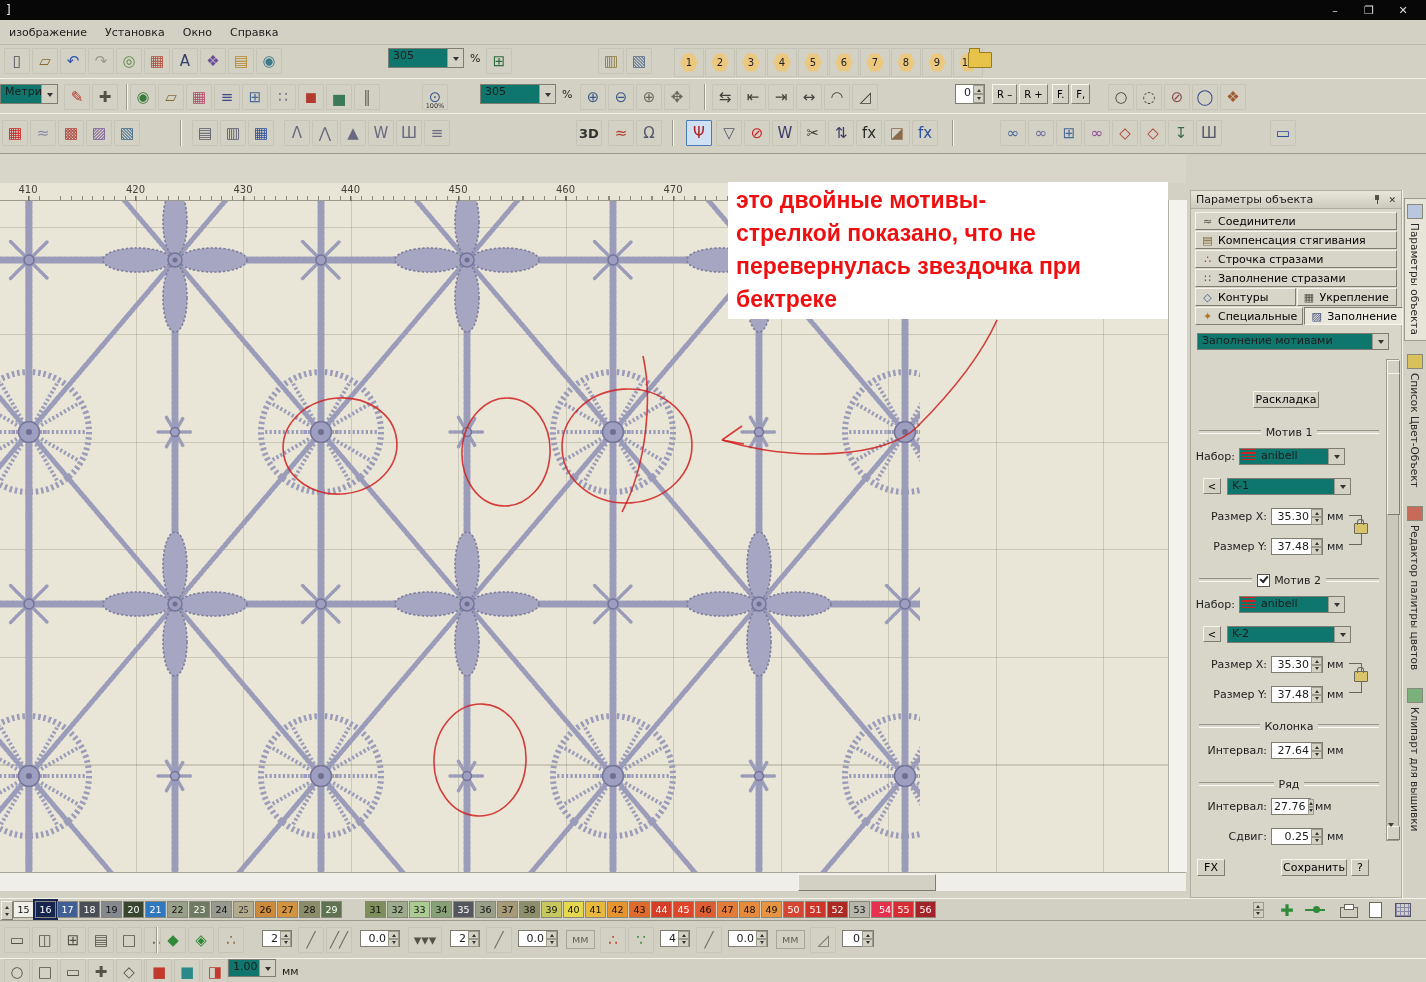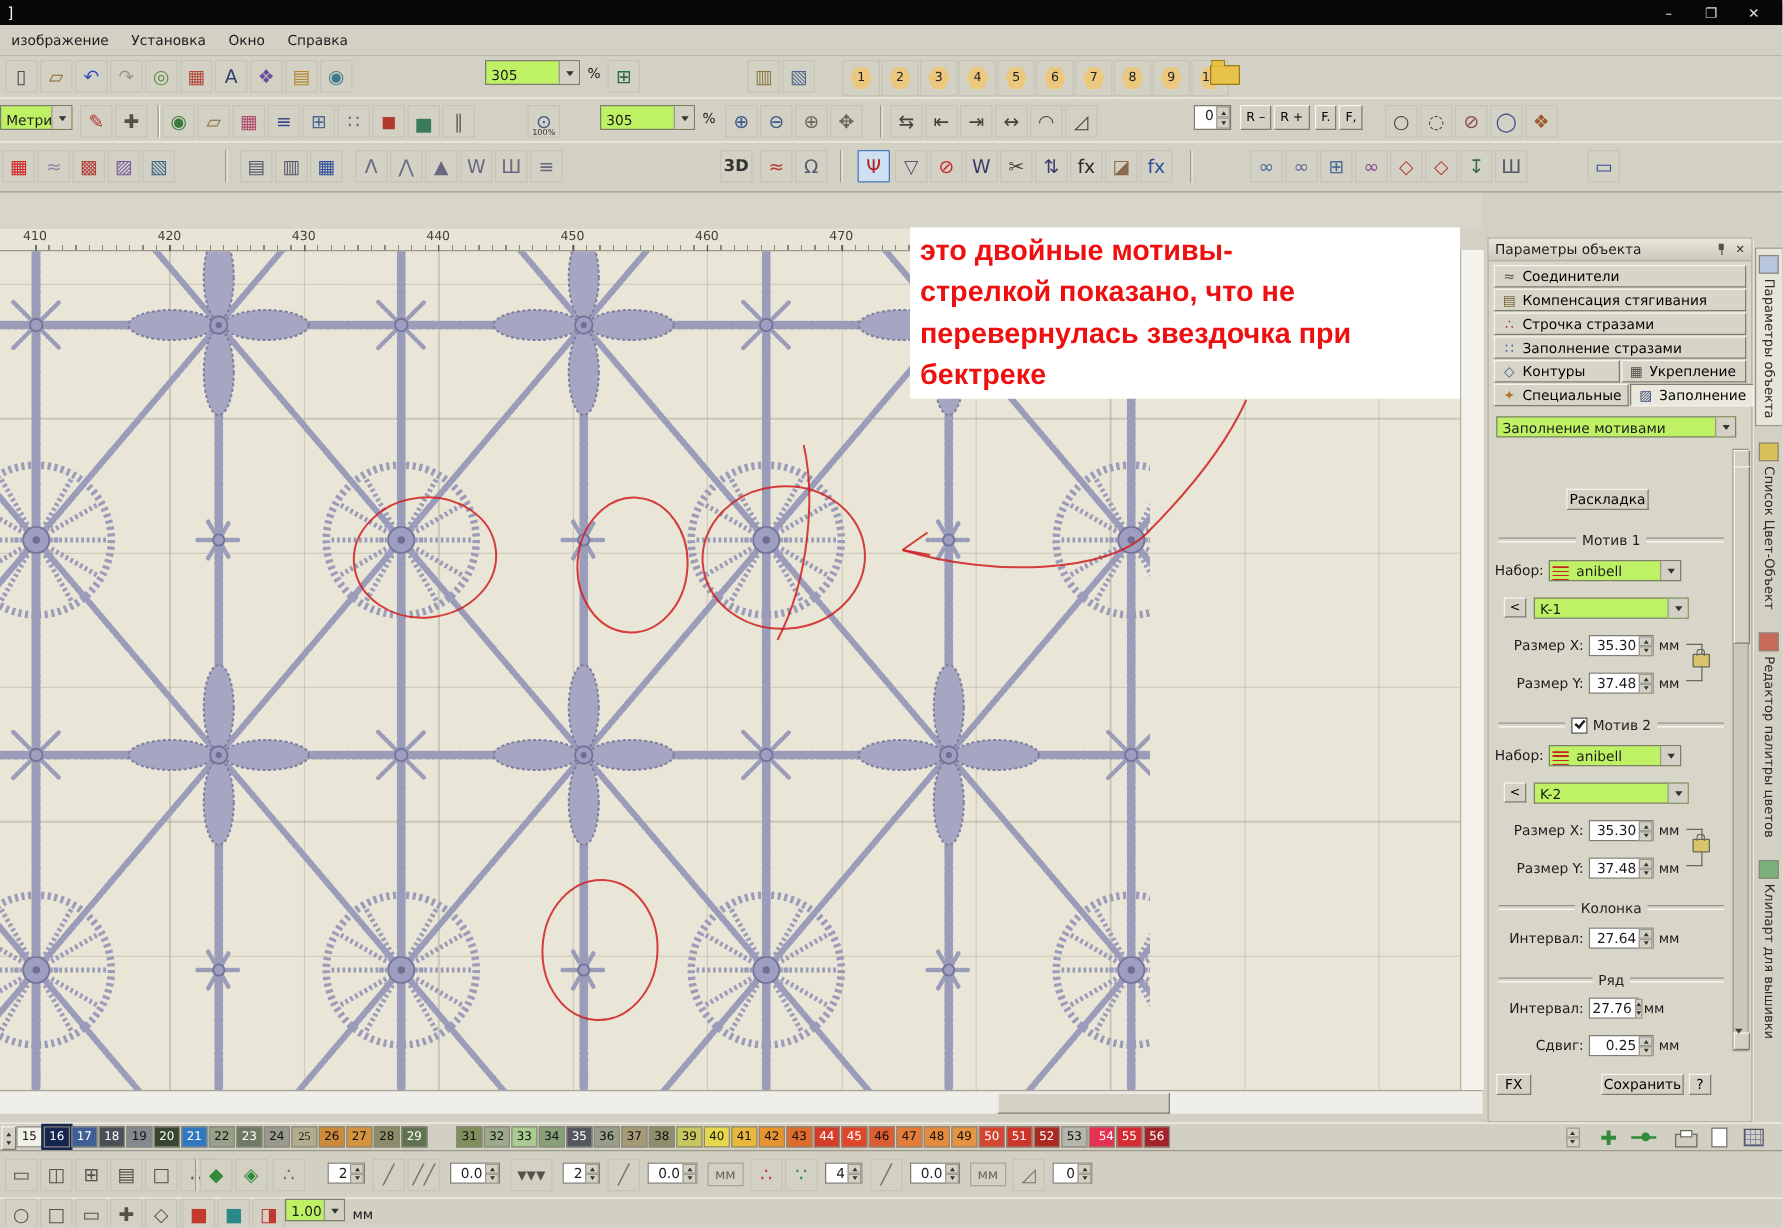--- a/index.html
+++ b/index.html
@@ -19,21 +19,21 @@
   .tb{position:absolute;left:0;width:1426px;background:#d3d0c4;border-top:1px solid #f2f0e8;border-bottom:1px solid #9c998d;z-index:18}
   .tb1{top:44px;height:34px}.tb2{top:78px;height:35px}.tb3{top:113px;height:39px}
   .tbgroup{position:absolute;display:flex;align-items:center;gap:2px;top:3px}
   .tb2 .tbgroup{top:5px}.tb3 .tbgroup{top:6px}
   .tbtn{position:relative;width:26px;height:26px;display:flex;align-items:center;justify-content:center;
         font-size:15px;background:#d3d0c4;border:1px solid #c6c3b7;border-radius:1px;box-sizing:border-box}
   .tbtn .gi{pointer-events:none}
   .tbtn.sel{background:#cfe0f2;border:1px solid #4a7ab8}
   .tbtn .sub{position:absolute;bottom:-1px;left:0;right:0;text-align:center;font-size:6.5px;color:#333}
   .sep{width:0;height:26px;border-left:1px solid #9c998d;border-right:1px solid #f6f4ec;margin:0 4px}
-  .combo{display:flex;align-items:flex-end;height:20px;background:#bef264;border:1px solid #7f7c71;box-sizing:border-box}
+  .combo{display:flex;align-items:flex-start;height:20px;background:#0f766e;border:1px solid #7f7c71;box-sizing:border-box}
   .combo .cval{flex:1;padding:0 4px;white-space:nowrap;overflow:hidden}
   .combo .carr{width:15px;align-self:stretch;display:flex;align-items:center;justify-content:center;
                background:#d3d0c4;border-left:1px solid #9c998d}
   .tridn{width:0;height:0;border:3.5px solid transparent;border-top:4.5px solid #333;margin-top:4px}
   .pctlabel{margin-left:4px}
   .hexbtn{position:relative;width:28px;height:27px;background:#d3d0c4;border:1px solid #c6c3b7}
   .hex{position:absolute;inset:4px 5px;background:#ecc87e;clip-path:polygon(25% 4%,75% 4%,98% 50%,75% 96%,25% 96%,2% 50%)}
   .hexnum{position:absolute;inset:0;display:flex;align-items:center;justify-content:center;font-size:10px;color:#222}
   .folder{position:relative;width:22px;height:14px;background:#e8c34a;border:1px solid #9a7a1e;border-radius:1px;margin-top:4px}
   .folder::before{content:"";position:absolute;top:-5px;left:0;width:9px;height:4px;background:#e8c34a;

